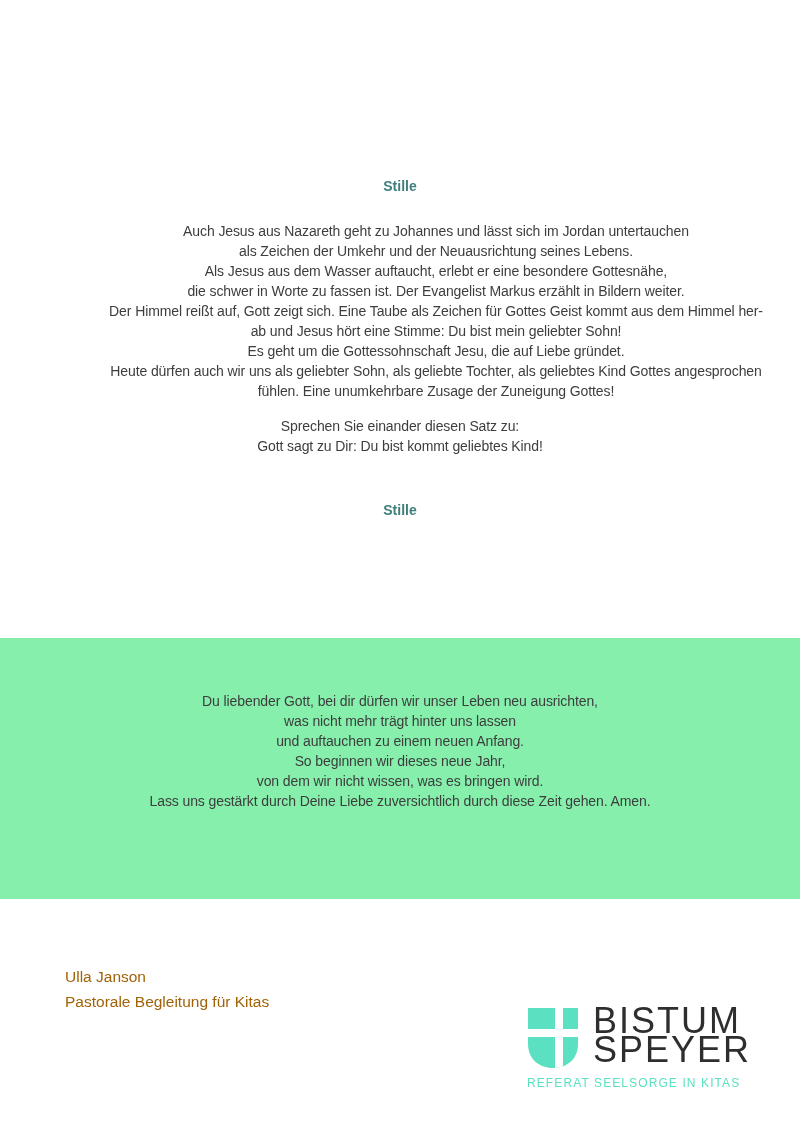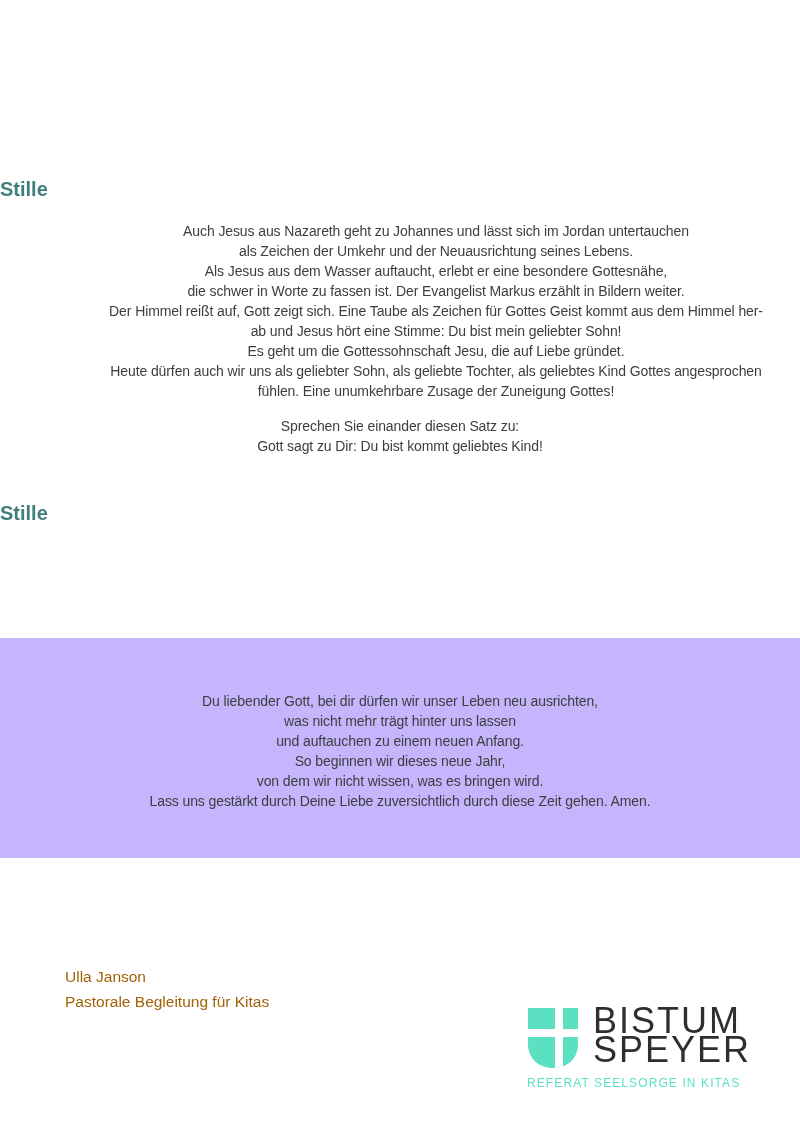--- a/index.html
+++ b/index.html
@@ -20,36 +20,36 @@
     font-size: 14px;
     line-height: 20px;
     letter-spacing: -0.1px;
     color: #3d3d3d;
   }
   .tline { white-space: nowrap; }
   .stille-heading {
     position: absolute;
     left: 0;
     width: 800px;
-    text-align: left;
-    font-size: 20px;
+    text-align: center;
+    font-size: 14px;
     font-weight: 700;
     color: #3e7e7b;
   }
   .stille-1 { top: 178px; }
   .meditation-block { top: 221px; margin-left: 36px; }
   .invitation-block { top: 416px; }
   .stille-2 { top: 502px; }
   .prayer-box {
     position: absolute;
     left: 0;
     top: 638px;
     width: 800px;
-    height: 220px;
-    background: #c4b5fd;
+    height: 261px;
+    background: #86efac;
     box-sizing: border-box;
     padding-top: 53px;
     text-align: center;
     font-size: 14px;
     line-height: 20px;
     letter-spacing: -0.1px;
     color: #3d3d3d;
   }
   .footer-author {
     position: absolute;

